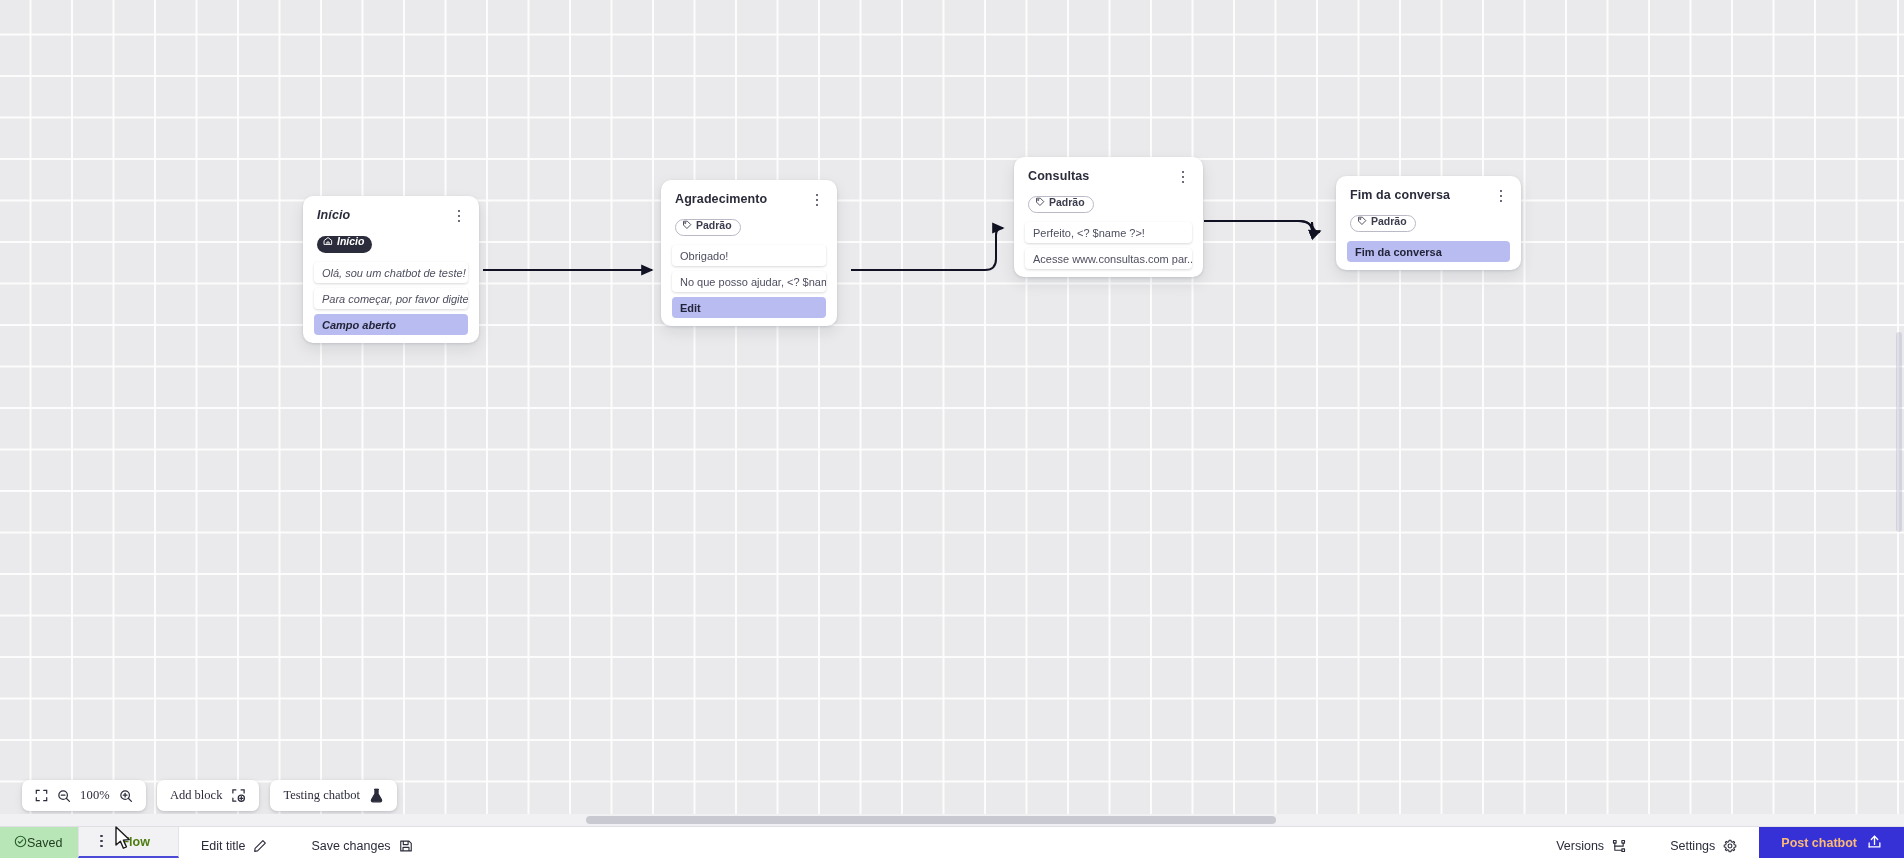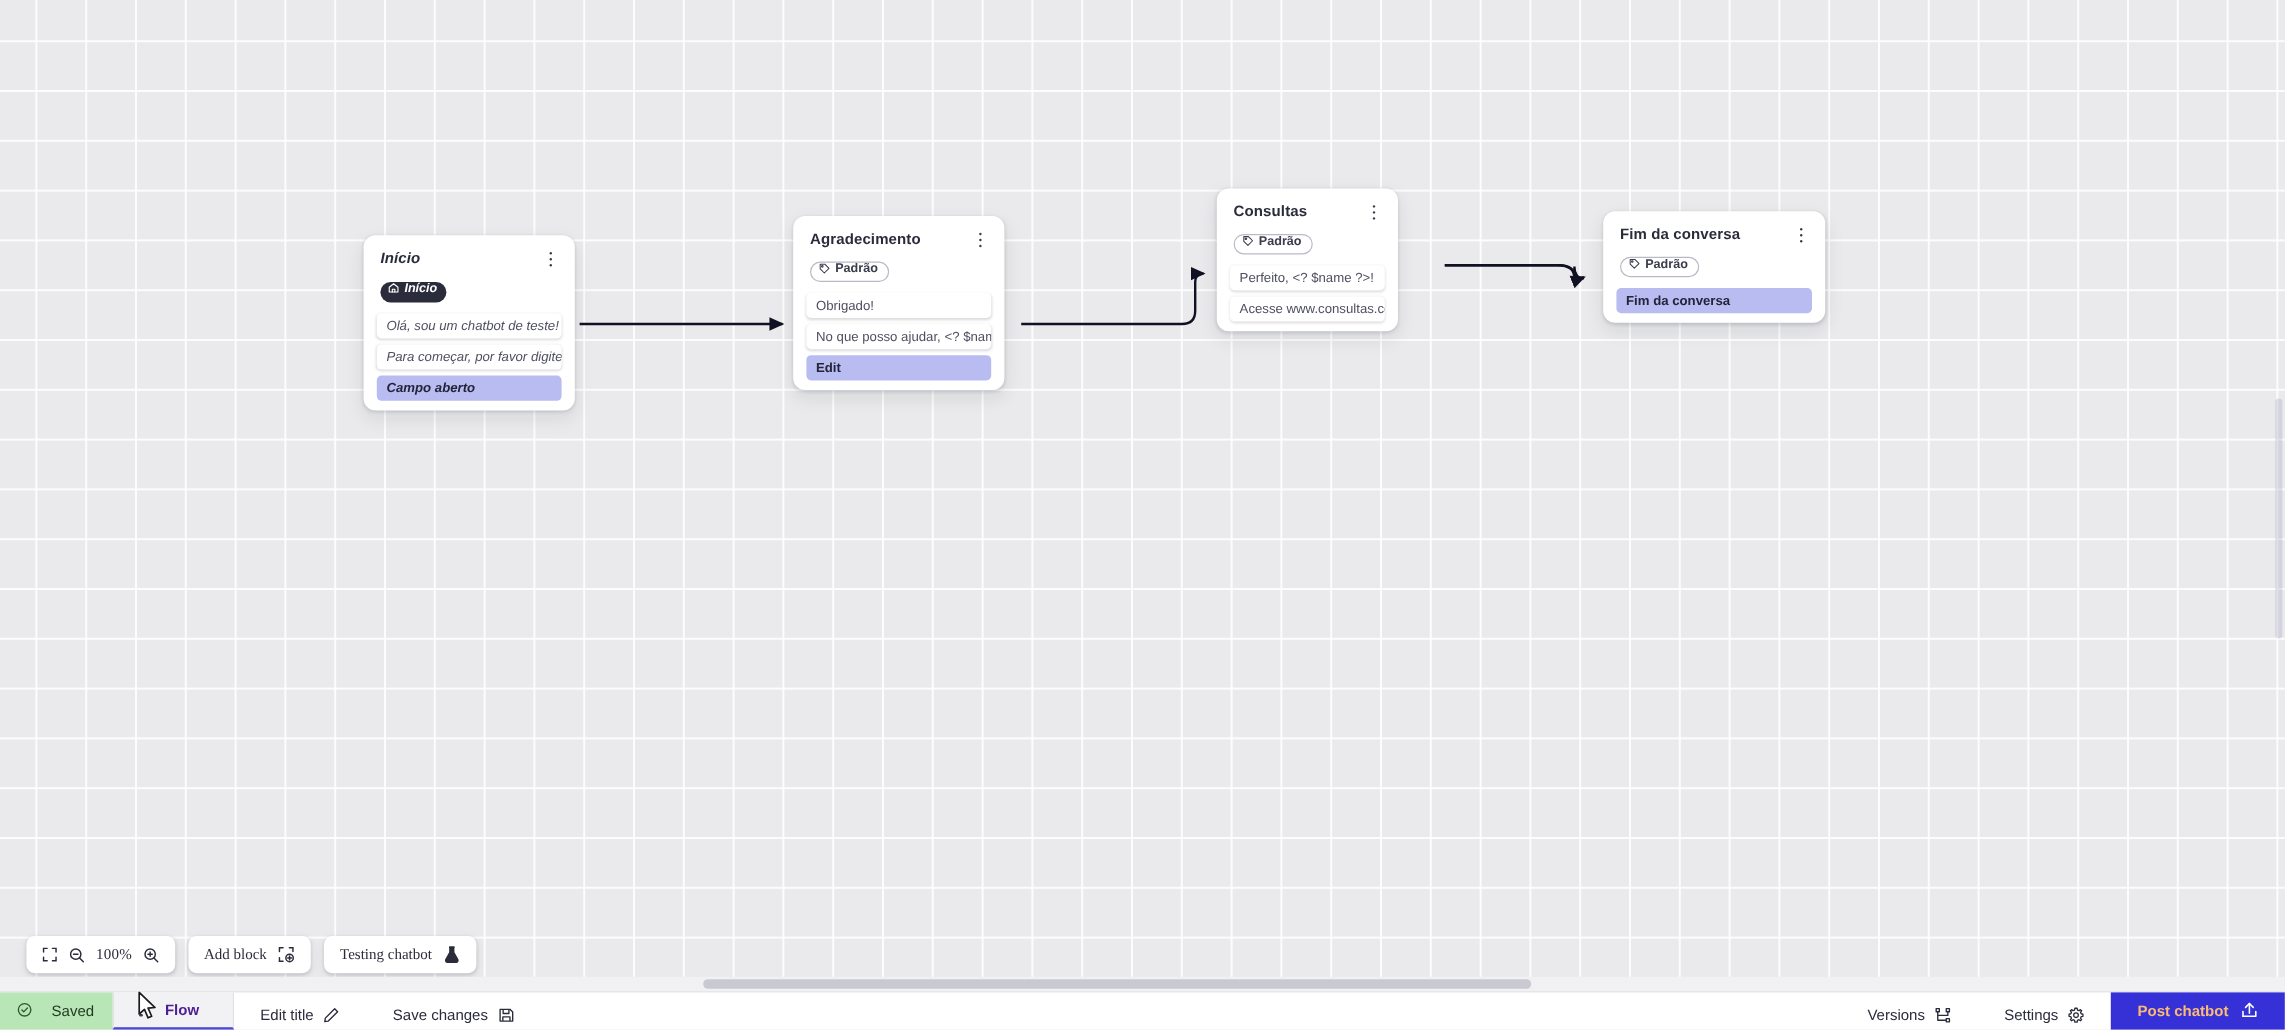--- a/index.html
+++ b/index.html
@@ -96,21 +96,21 @@
   .slot.accent {
     background: #b9bcf0;
     box-shadow: none;
     color: #23243a;
     font-weight: 700;
   }
 
   
   #node-inicio        { left: 303px; top: 196px; width: 176px; font-style: italic; }
   #node-agradecimento { left: 661px; top: 180px; width: 176px; }
-  #node-consultas     { left: 1014px; top: 157px; width: 151px; }
+  #node-consultas     { left: 1014px; top: 157px; width: 189px; }
   #node-fim           { left: 1336px; top: 176px; width: 185px; }
 
   
   #canvas-toolbar {
     position: absolute;
     left: 22px;
     bottom: 15px;
     display: flex;
     gap: 11px;
     z-index: 5;
@@ -145,39 +145,39 @@
     display: flex;
     align-items: stretch;
     font-size: 12.5px;
     color: #2b2c3b;
     z-index: 10;
   }
   .saved-chip {
     background: #b9e6b6;
     display: flex;
     align-items: center;
-    gap: 16px;
+    gap: 0;
     padding: 0 16px 0 14px;
     font-size: 12.5px;
     color: #1f3a20;
     font-weight: 400;
   }
   .flow-tab {
     display: flex;
     align-items: center;
     gap: 12px;
     padding: 0 28px 0 14px;
     background: #f2f2f5;
     border-left: 1px solid #e2e2e8;
     border-right: 1px solid #e2e2e8;
     border-bottom: 2px solid #4b49d6;
     position: relative;
     cursor: pointer;
   }
-  .flow-tab .label { font-weight: 700; font-size: 12.5px; color: #4c1d95; }
+  .flow-tab .label { font-weight: 700; font-size: 12.5px; color: #4d7c0f; }
   .sb-item {
     display: flex;
     align-items: flex-start;
     gap: 8px;
     padding: 0 22px;
     cursor: pointer;
     white-space: nowrap;
     margin-top: 12px;
   }
   .sb-spacer { flex: 1 1 auto; }

